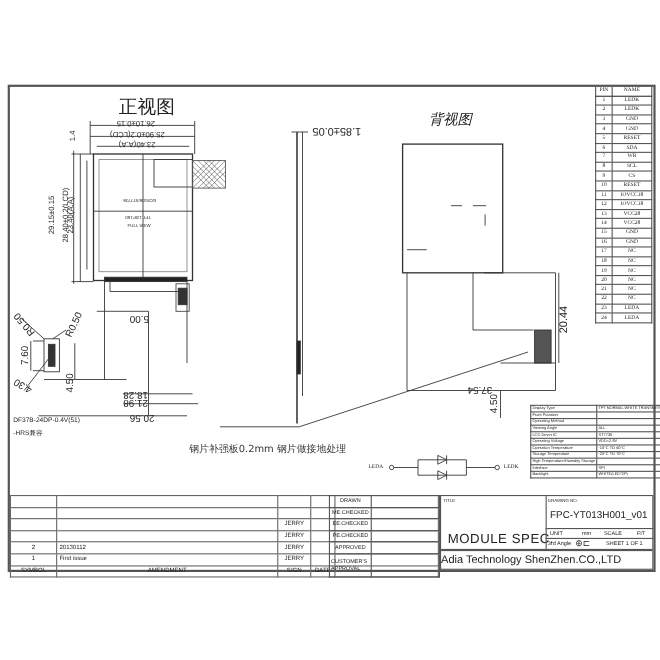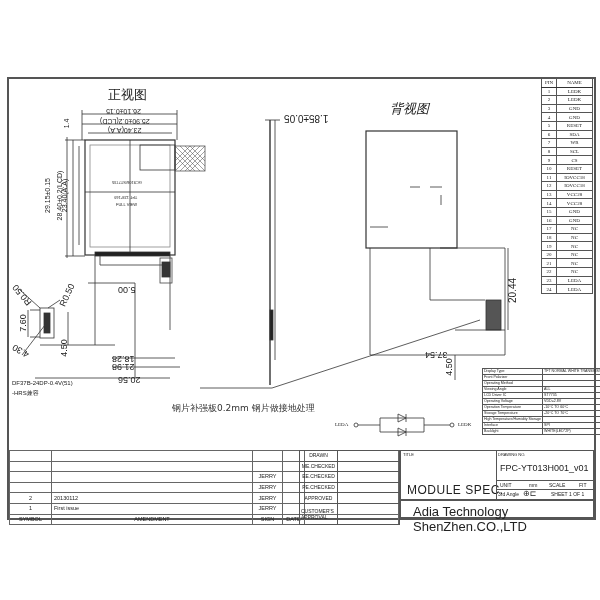--- a/index.html
+++ b/index.html
@@ -115,21 +115,21 @@
       <line x1="175" y1="156" x2="190" y2="171"></line>
     <line x1="205" y1="146" x2="180" y2="171"></line>
       <line x1="200" y1="146" x2="175" y2="171"></line>
     <line x1="195" y1="146" x2="175" y2="166"></line>
       <line x1="190" y1="146" x2="175" y2="161"></line>
     <line x1="205" y1="151" x2="185" y2="171"></line>
       <line x1="205" y1="156" x2="190" y2="171"></line>
   </g>
 </svg>
 
-<div class="abs" style="left:108px;top:86px;font-family:Liberation Mono, monospace;font-size:13px;">正视图</div>
+<div class="abs" style="left:108px;top:86px;font-family:Liberation Mono, monospace;font-size:17px;">正视图</div>
 <div class="abs" style="left:390px;top:100px;font-family:'DejaVu Serif',serif;font-size:13px;font-style:italic;">背视图</div>
 
 <div class="abs" style="left:106px;top:108px;font-size:7px;transform:rotate(180deg);">26.10±0.15</div>
 <div class="abs" style="left:100px;top:118px;font-size:7px;transform:rotate(180deg);">25.90±0.2(LCD)</div>
 <div class="abs" style="left:108px;top:127px;font-size:7px;transform:rotate(180deg);">23.40(A.A)</div>
 <div class="abs" style="left:62px;top:120px;font-size:7px;transform:rotate(-90deg);">1.4</div>
 <div class="abs" style="left:30px;top:192px;font-size:7px;transform:rotate(-90deg);white-space:nowrap;">29.15±0.15</div>
 <div class="abs" style="left:35px;top:192px;font-size:7px;transform:rotate(-90deg);white-space:nowrap;">28.40±0.2(LCD)</div>
 <div class="abs" style="left:48px;top:192px;font-size:7px;transform:rotate(-90deg);white-space:nowrap;">23.40(A.A)</div>
 <div class="abs" style="left:112px;top:180px;font-size:4px;transform:rotate(180deg);">GC9106/ST7735</div>
@@ -420,14 +420,14 @@
   <div class="abs" style="left:95px;top:29px;width:98px;height:0;border-top:1px solid #555;"></div>
   <div class="abs" style="left:95px;top:38px;width:98px;height:0;border-top:1px solid #555;"></div>
   <div class="abs" style="left:99px;top:31px;font-size:5px;">UNIT</div>
   <div class="abs" style="left:128px;top:31px;font-size:5px;">mm</div>
   <div class="abs" style="left:148px;top:31px;font-size:5px;">SCALE</div>
   <div class="abs" style="left:178px;top:31px;font-size:5px;">FIT</div>
   <div class="abs" style="left:97px;top:40px;font-size:5px;">3rd Angle</div>
   <span class="abs" style="left:122px;top:38px;font-size:8px;">⊕⊏</span>
   <div class="abs" style="left:150px;top:40px;font-size:5px;">SHEET 1 OF 1</div>
   <div class="abs" style="left:0;top:48px;width:192px;height:0;border-top:2px solid #555;"></div>
-  <div class="abs" style="left:12px;top:53px;font-size:13px;">Adia Technology ShenZhen.CO.,LTD</div>
+  <div class="abs" style="left:0;top:53px;font-size:10px;">Adia Technology ShenZhen.CO.,LTD</div>
 </div>
 
 </body></html>

